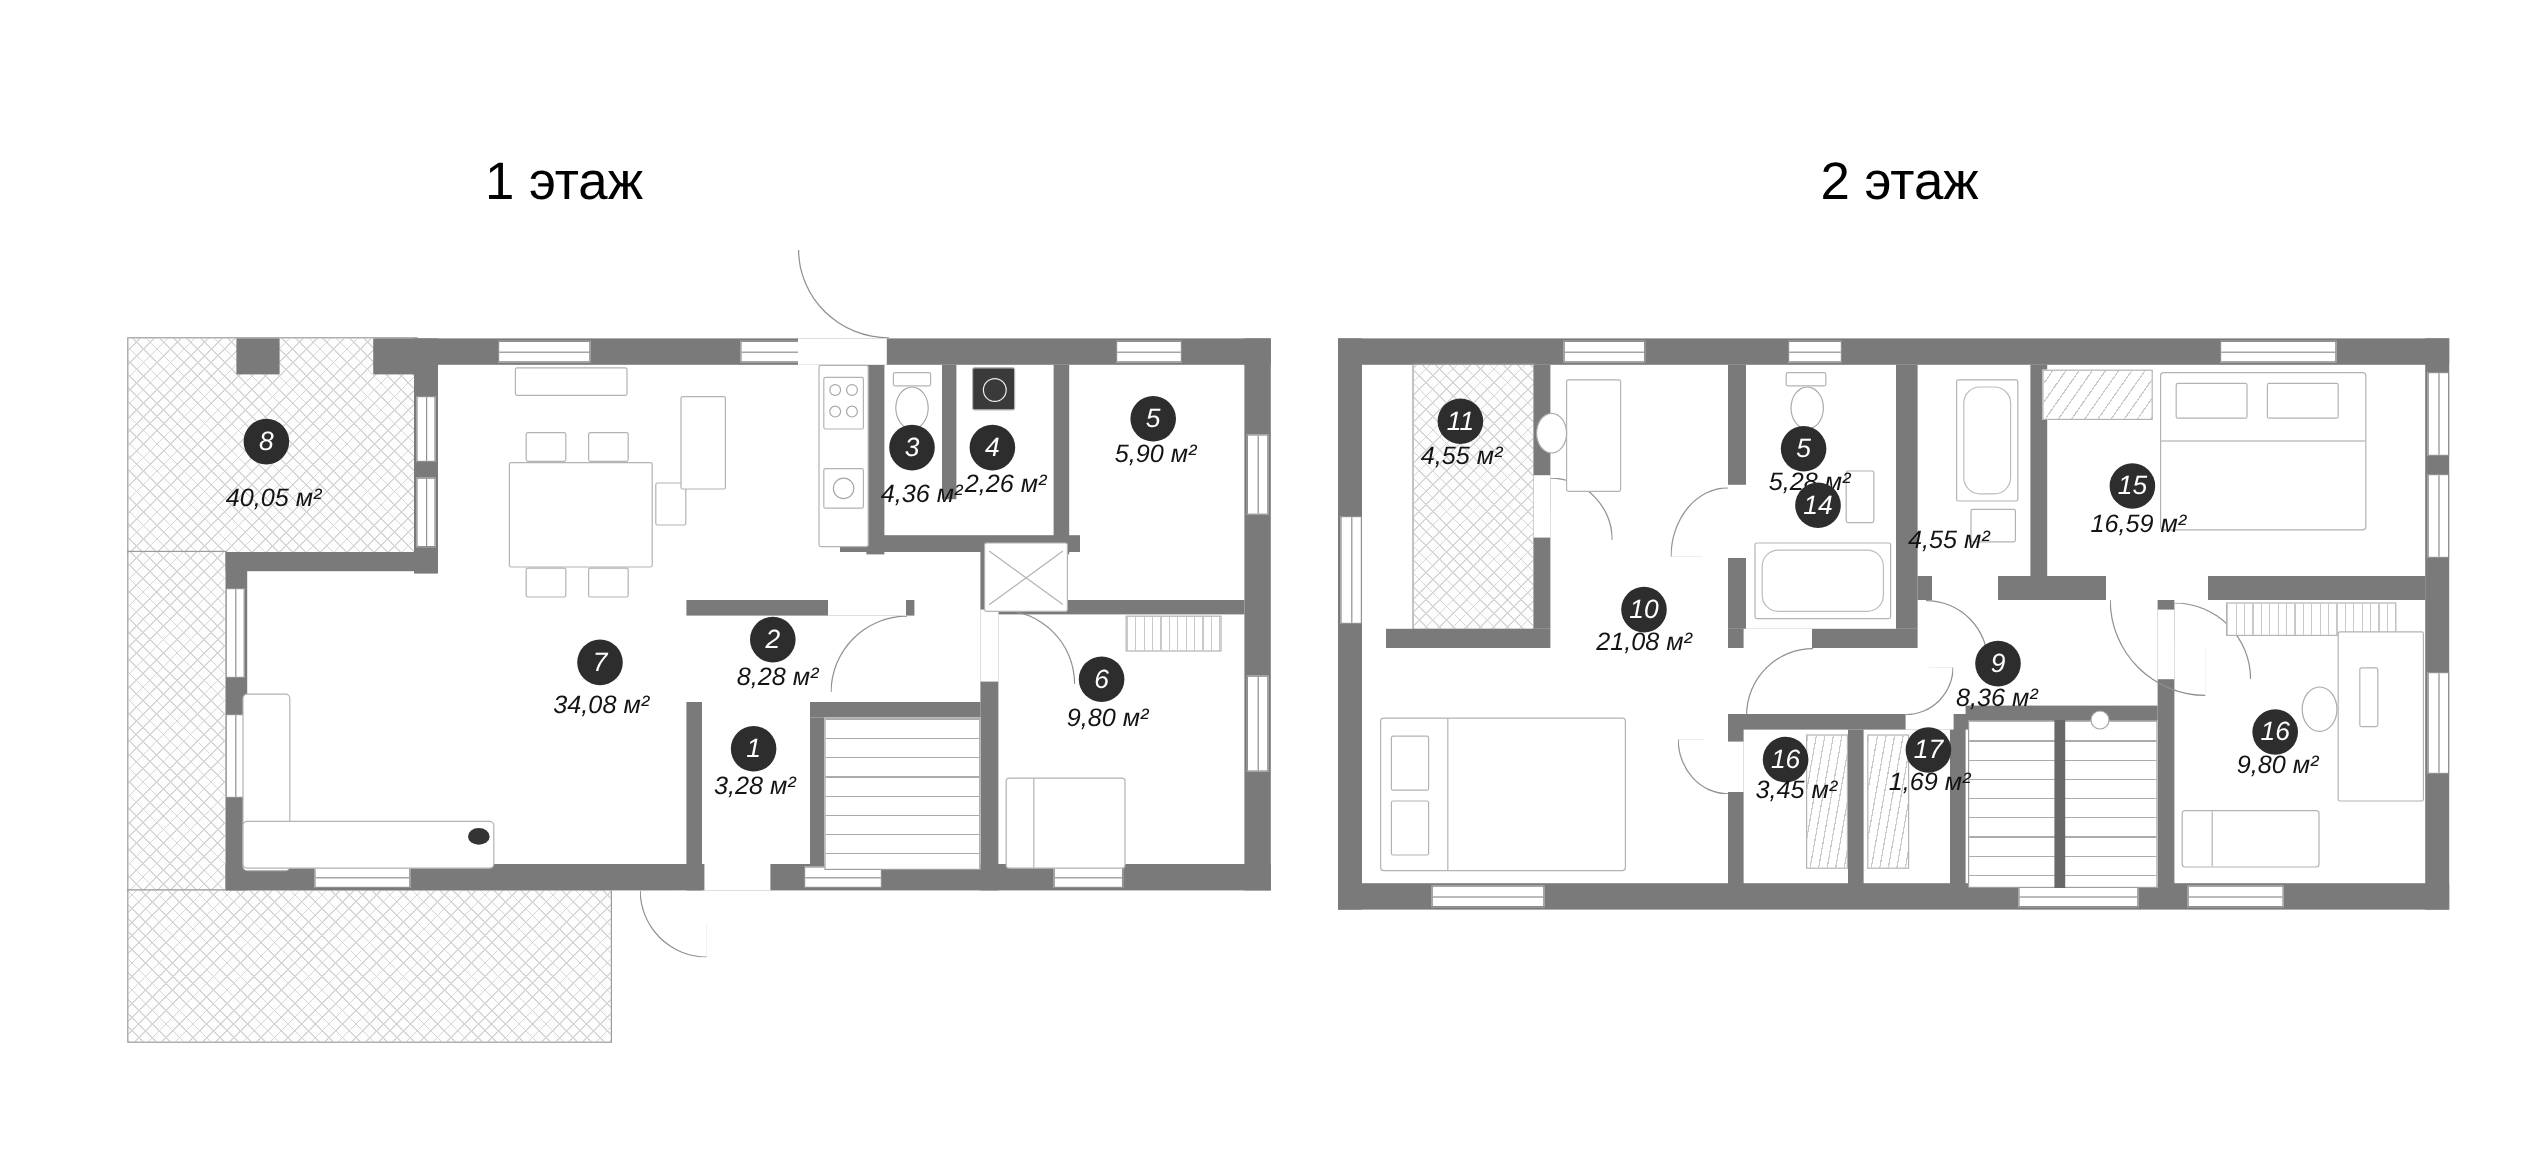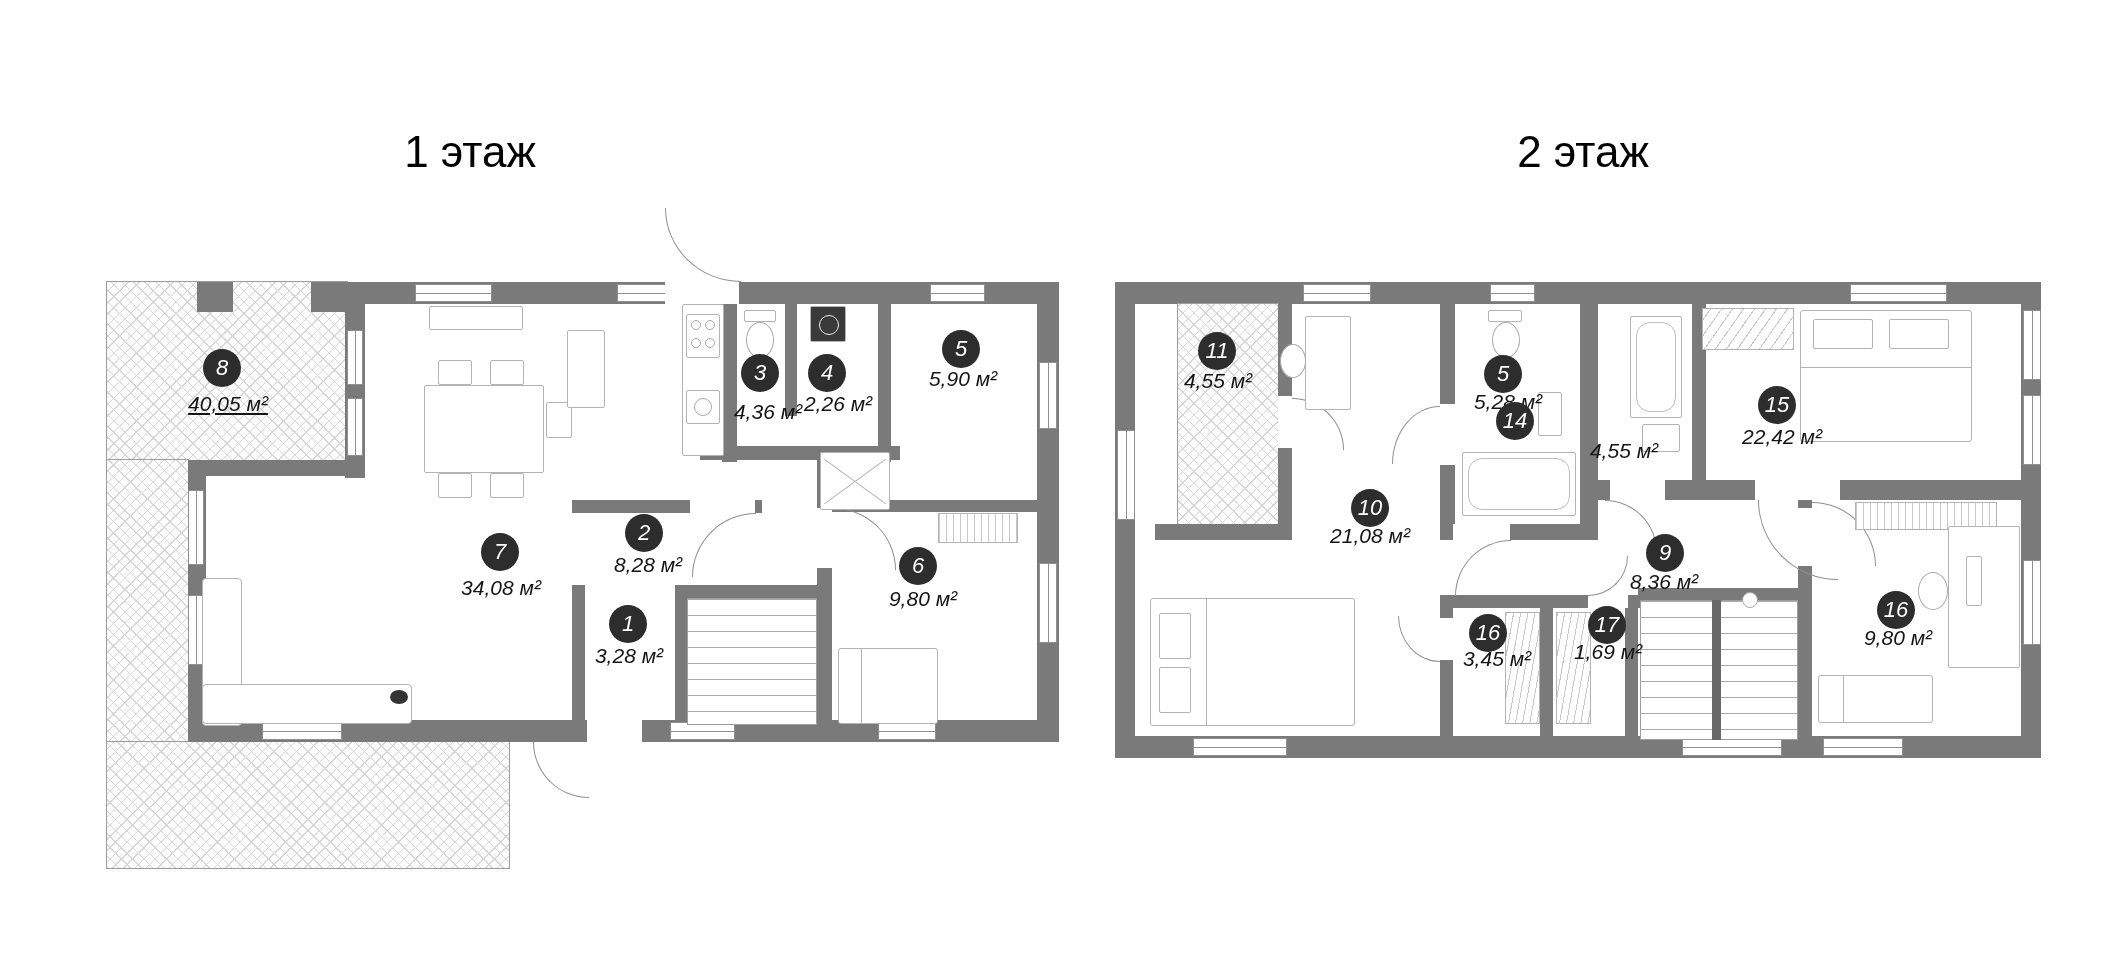--- a/index.html
+++ b/index.html
@@ -157,21 +157,21 @@
       <div class="al" style="left: 768px; top: 412px;">4,36 м²</div>
       <div class="mk" style="left: 827px; top: 373px;">4</div>
       <div class="al" style="left: 838px; top: 404px;">2,26 м²</div>
       <div class="mk" style="left: 961px; top: 349px;">5</div>
       <div class="al" style="left: 963px; top: 379px;">5,90 м²</div>
       <div class="mk" style="left: 918px; top: 566px;">6</div>
       <div class="al" style="left: 923px; top: 599px;">9,80 м²</div>
       <div class="mk" style="left: 500px; top: 552px;">7</div>
       <div class="al" style="left: 501px; top: 588px;">34,08 м²</div>
       <div class="mk" style="left: 222px; top: 368px;">8</div>
-      <div class="al" style="left: 228px; top: 404px; text-decoration: underline;">40,05 м²</div>
+      <div class="al" style="left: 228px; top: 416px;">40,05 м²</div>
     </div>
 
   <div style="left:0;top:0;width:2102px;height:978px;">
     <div class="ttl" style="left:1583px;top:152px;">2 этаж</div>
 
     <div class="house" style="left:1115px;top:282px;width:926px;height:476px;"></div>
 
     <div class="w" style="left:1115px;top:282px;width:926px;height:22px;"></div>
     <div class="w" style="left:1115px;top:736px;width:926px;height:22px;"></div>
     <div class="w" style="left:1115px;top:282px;width:20px;height:476px;"></div>
@@ -268,19 +268,19 @@
       <div class="al" style="left: 1370px; top: 536px;">21,08 м²</div>
       <div class="mk" style="left: 1217px; top: 351px;">11</div>
       <div class="al" style="left: 1218px; top: 381px;">4,55 м²</div>
       <div class="mk" style="left: 1503px; top: 374px;">5</div>
       <div class="al" style="left: 1508px; top: 402px;">5,28 м²</div>
       <div class="mk" style="left: 1488px; top: 633px;">16</div>
       <div class="al" style="left: 1497px; top: 659px;">3,45 м²</div>
       <div class="mk" style="left: 1515px; top: 421px;">14</div>
       <div class="al" style="left: 1624px; top: 451px;">4,55 м²</div>
       <div class="mk" style="left: 1777px; top: 405px;">15</div>
-      <div class="al" style="left: 1782px; top: 437px;">22,42 м²</div>
+      <div class="al" style="left: 1782px; top: 437px;">16,59 м²</div>
       <div class="mk" style="left: 1896px; top: 610px;">16</div>
       <div class="al" style="left: 1898px; top: 638px;">9,80 м²</div>
       <div class="mk" style="left: 1607px; top: 625px;">17</div>
       <div class="al" style="left: 1608px; top: 652px;">1,69 м²</div>
     </div>
 </div>
 
 </body></html>

